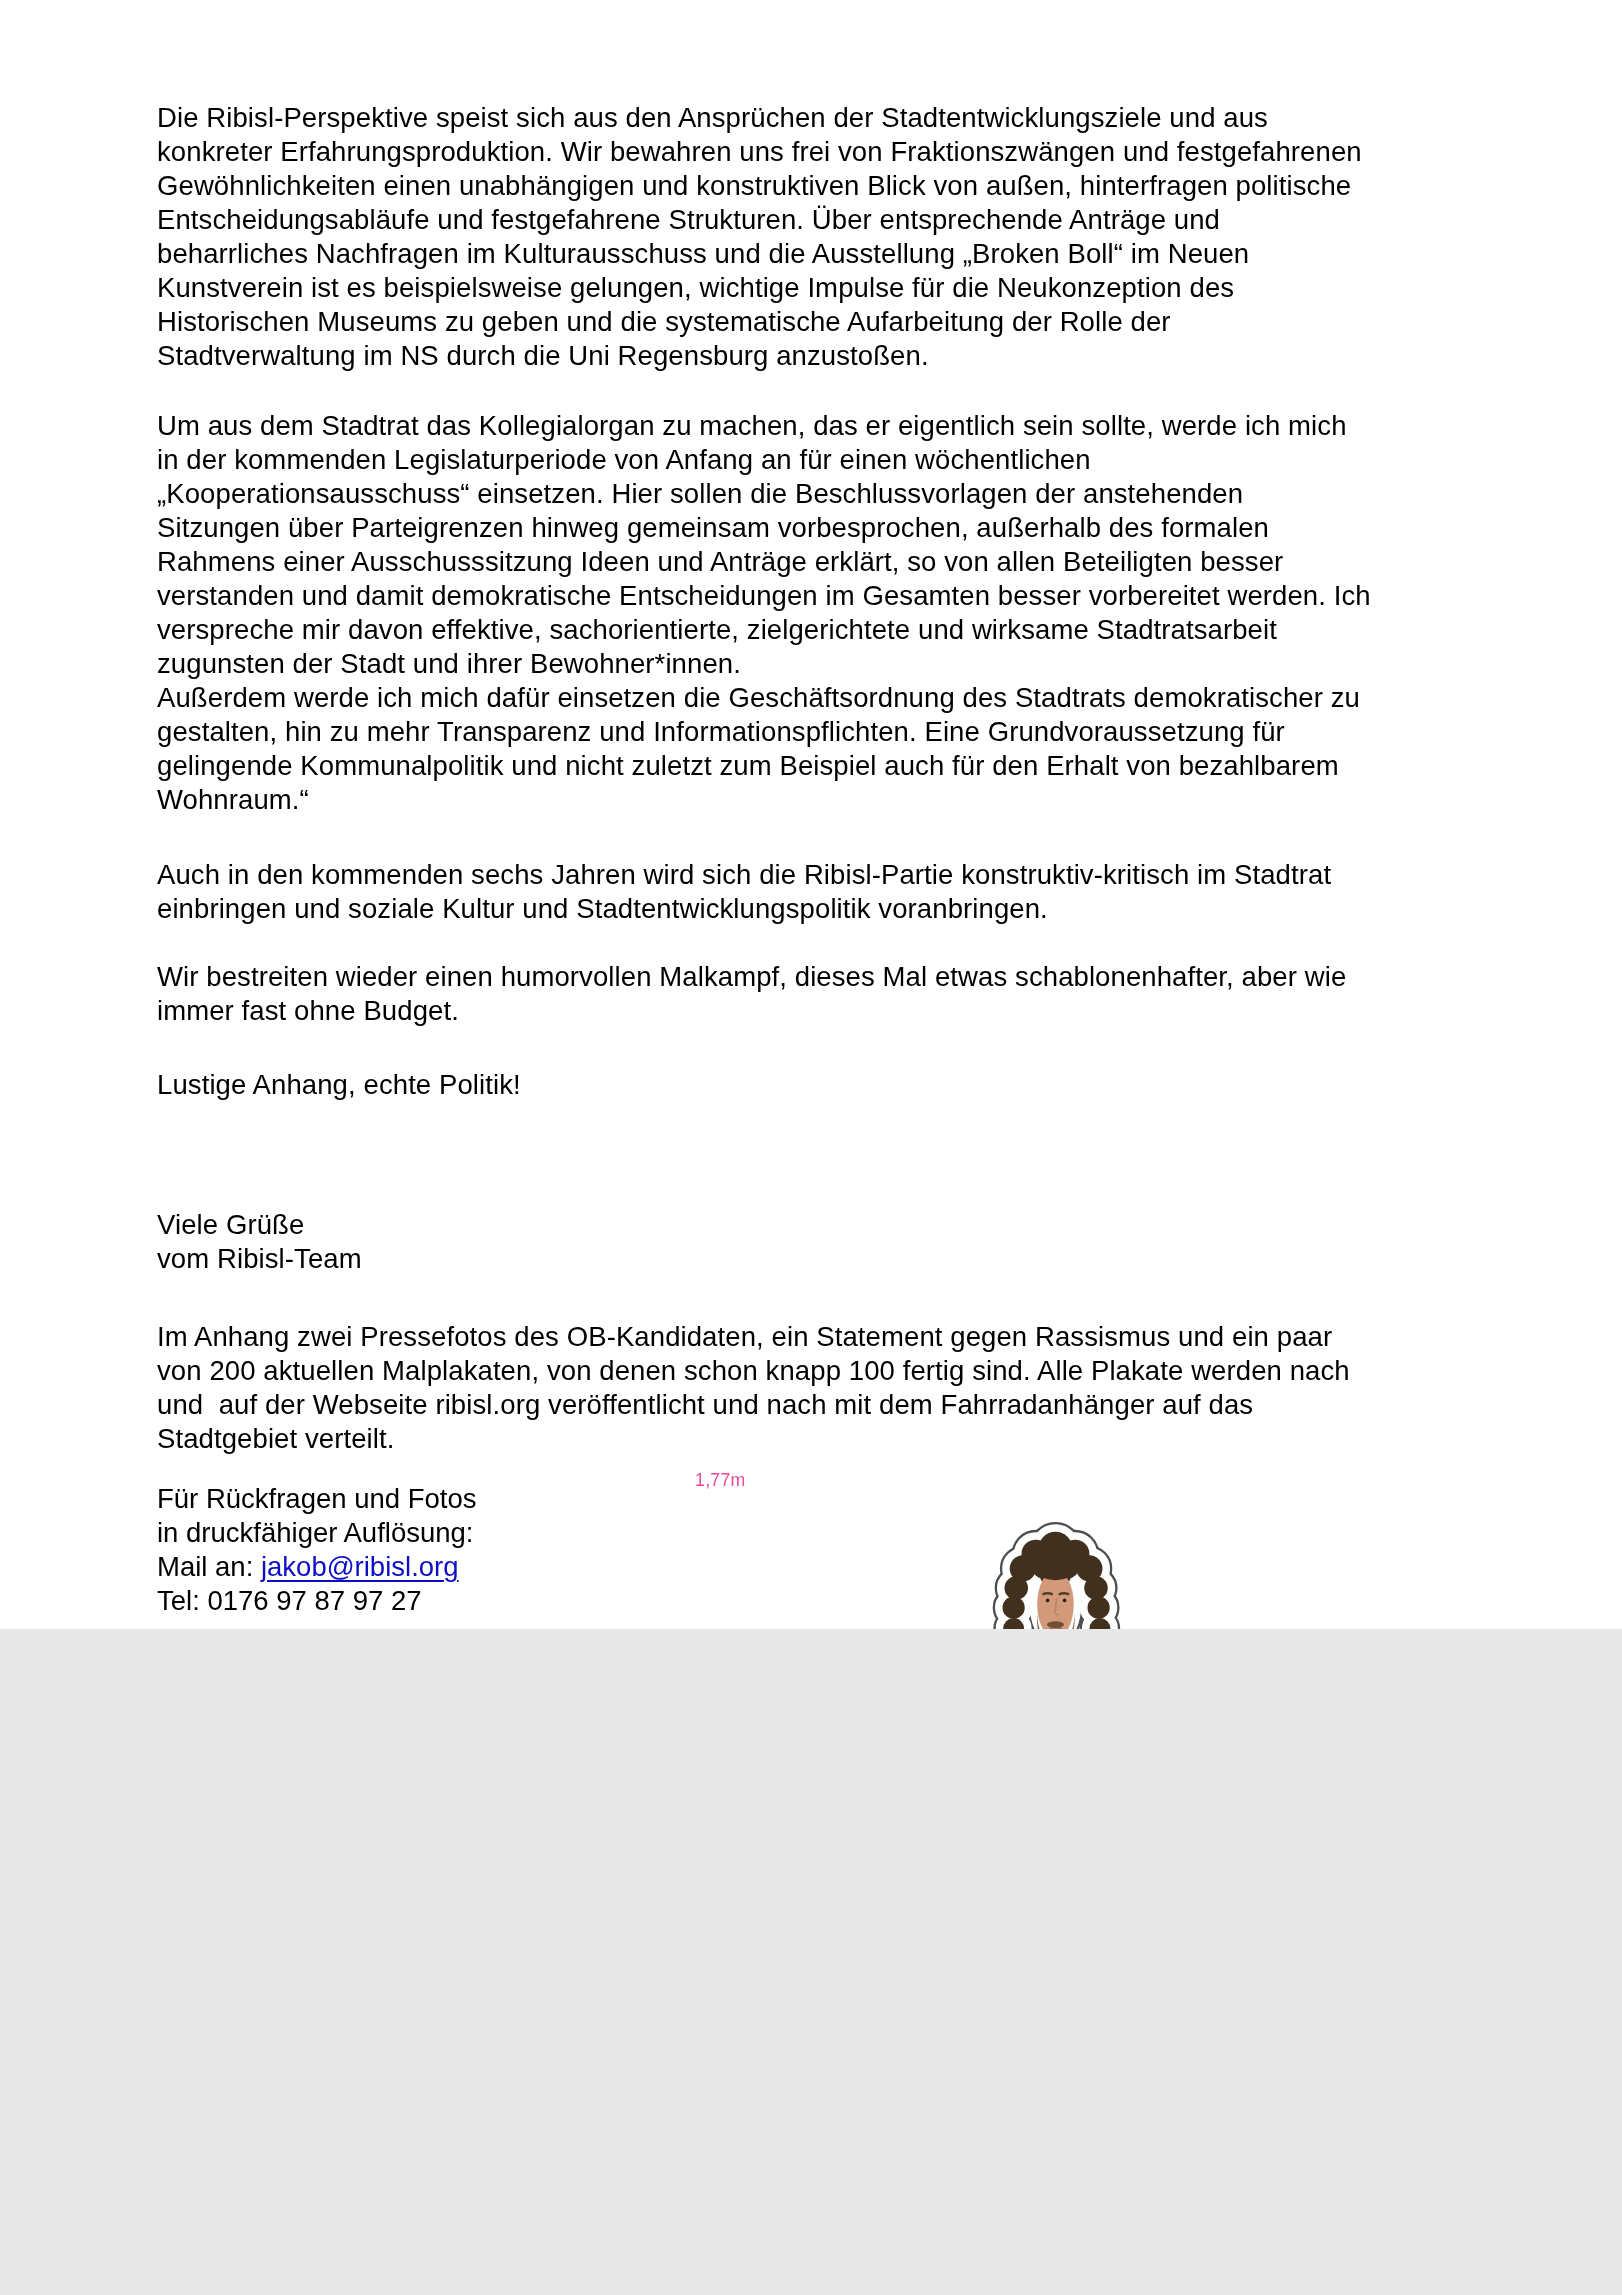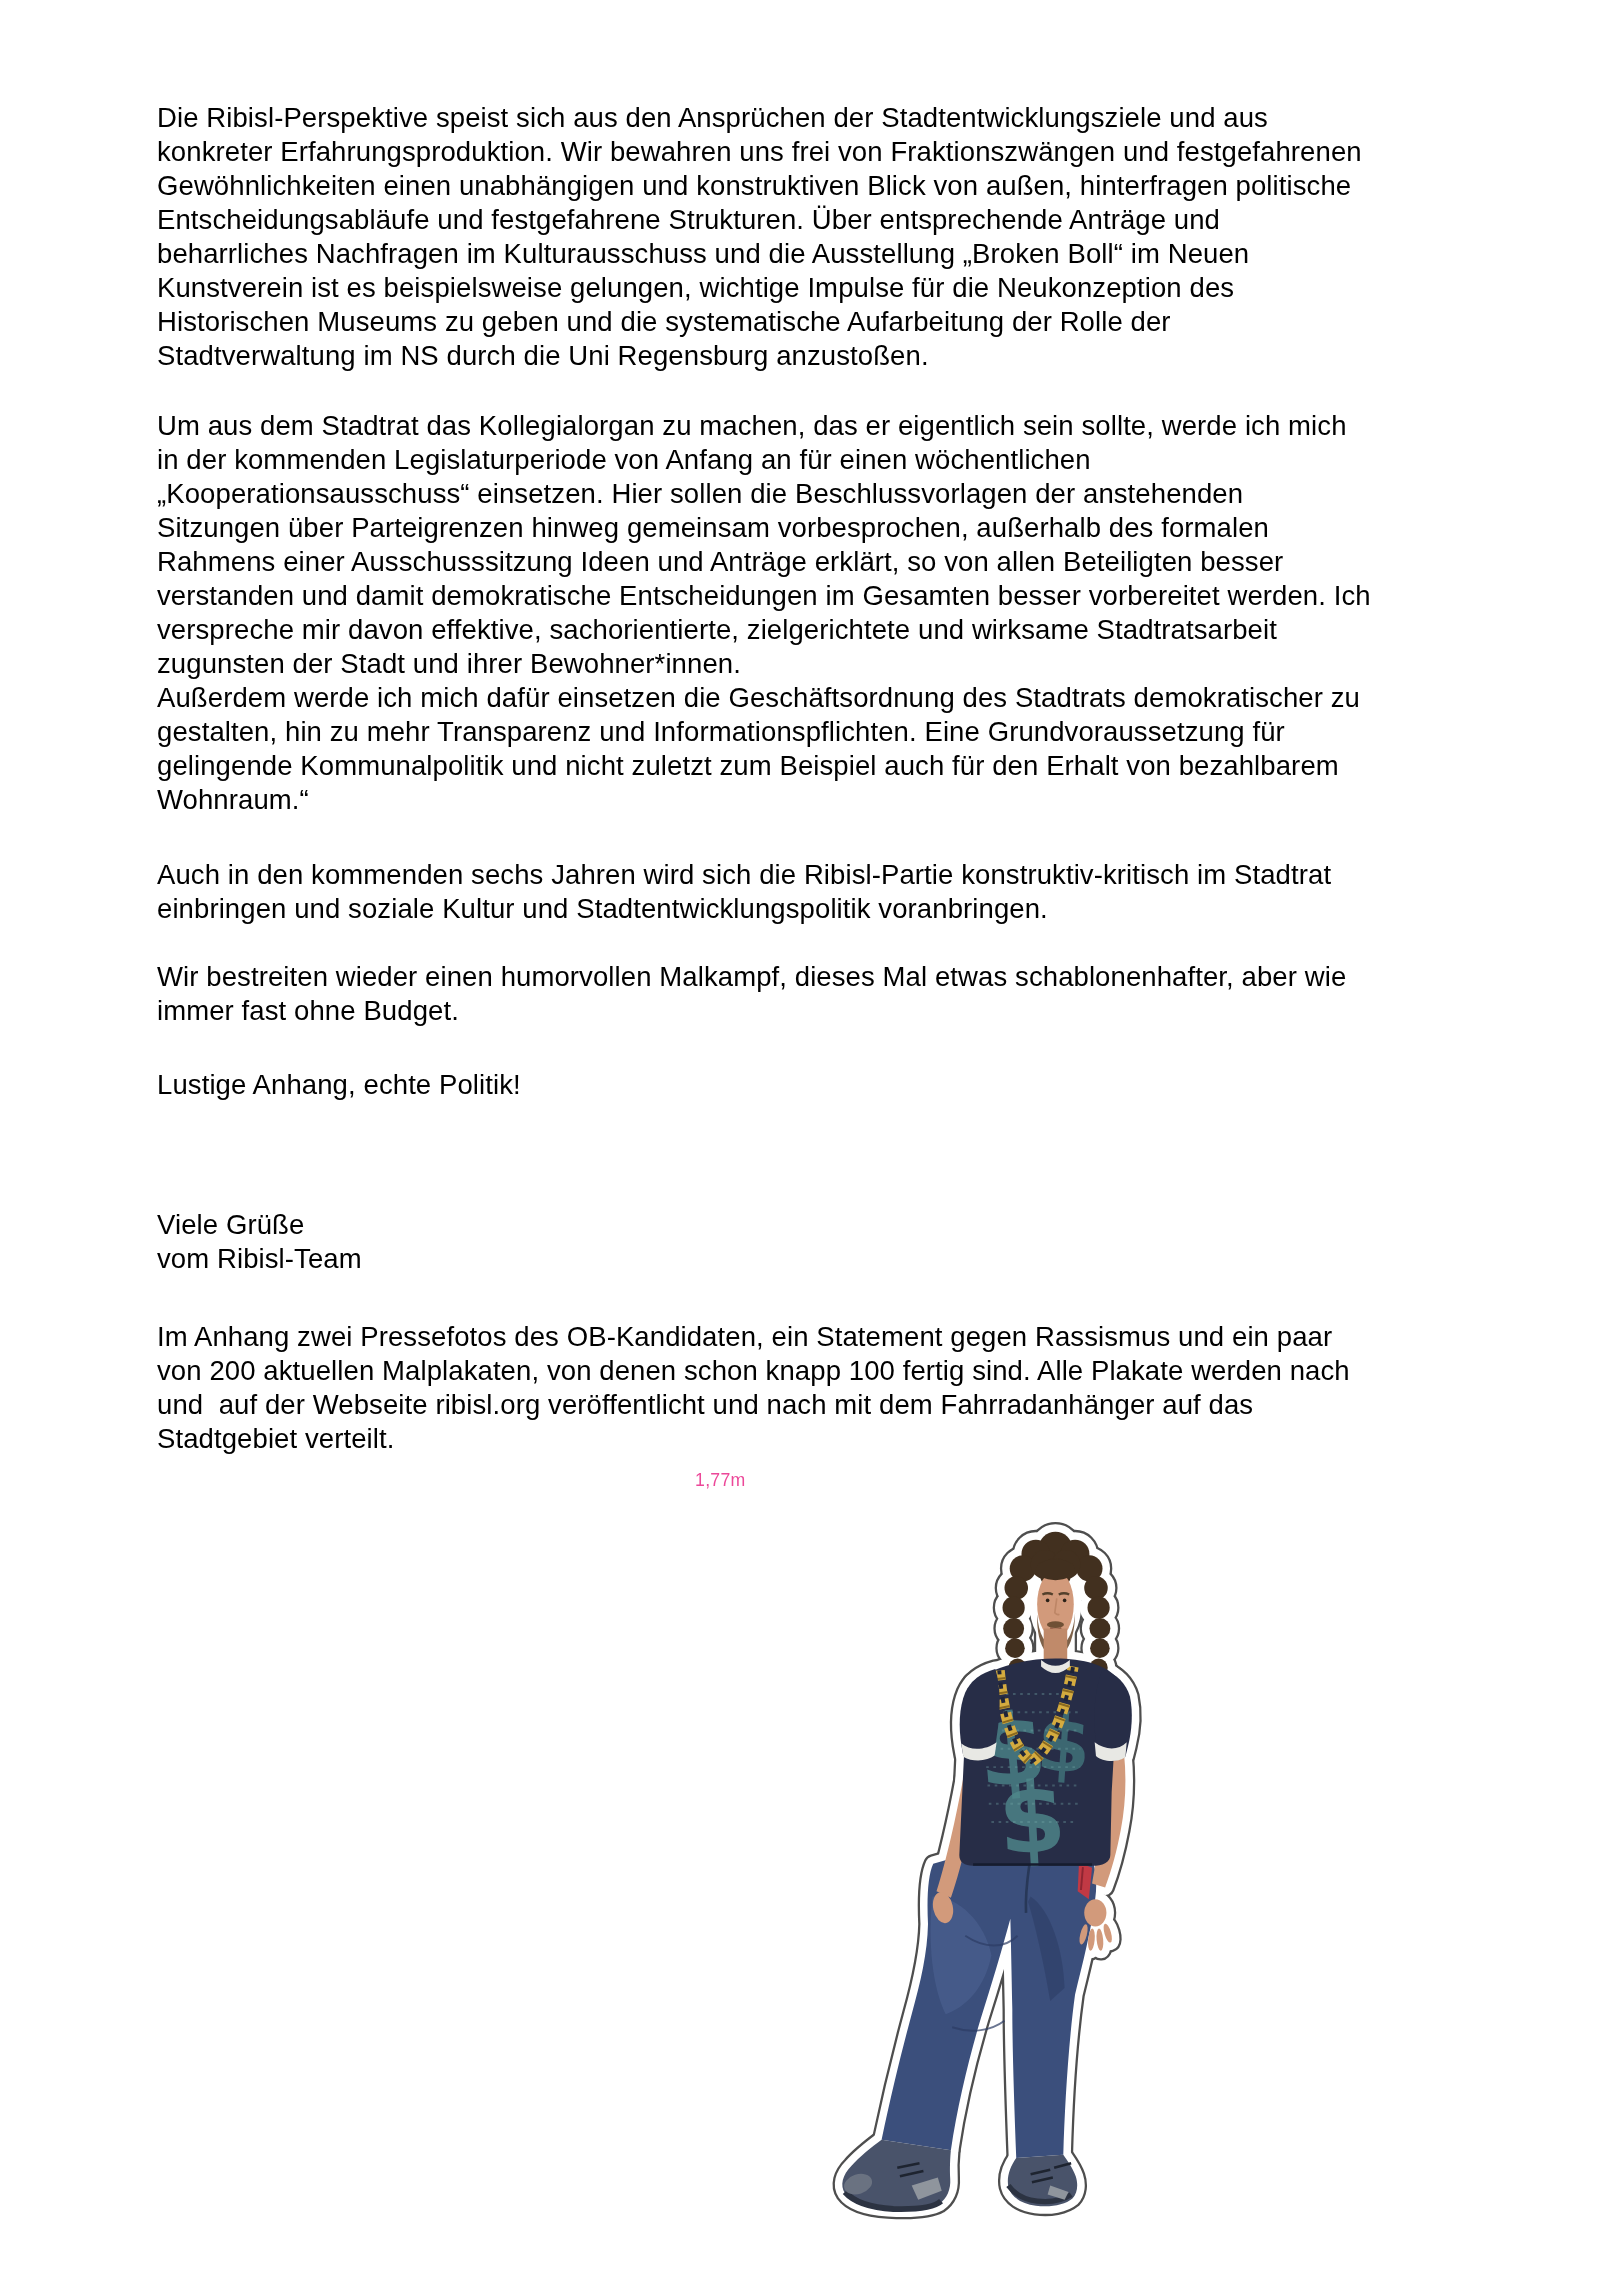--- a/index.html
+++ b/index.html
@@ -1,18 +1,18 @@
 <!DOCTYPE html>
 <html style="font-size:10.5px"><head>
 <meta charset="utf-8">
 <style>
   html,body{margin:0;padding:0;background:#e8e8e8;}
   .page{
     position:relative;
-    width:1622px;height:2295px;
+    width:1622px;height:1629px;
     background:#ffffff;
     font-family:"Liberation Sans", sans-serif;
     color:#000000;
     overflow:hidden;
   }
   .para{
     position:absolute;
     left:157px;
     font-size:27.5px;
     line-height:34px;
@@ -71,20 +71,26 @@
   <div class="para" style="top:960px">Wir bestreiten wieder einen humorvollen Malkampf, dieses Mal etwas schablonenhafter, aber wie
 immer fast ohne Budget.</div>
   <div class="para" style="top:1068px">Lustige Anhang, echte Politik!</div>
   <div class="para" style="top:1208px">Viele Grüße
 vom Ribisl-Team</div>
   <div class="para" style="top:1320px">Im Anhang zwei Pressefotos des OB-Kandidaten, ein Statement gegen Rassismus und ein paar
 von 200 aktuellen Malplakaten, von denen schon knapp 100 fertig sind. Alle Plakate werden nach
 und  auf der Webseite ribisl.org veröffentlicht und nach mit dem Fahrradanhänger auf das
 Stadtgebiet verteilt.</div>
 
+  <div class="contact" style="top:1482px">
+    <div>Für Rückfragen und Fotos</div>
+    <div>in druckfähiger Auflösung:</div>
+    <div><span>Mail an: </span><a class="mail-link" href="#">jakob@ribisl.org</a></div>
+    <div>Tel: 0176 97 87 97 27</div>
+  </div>
 
   <div class="height-label">1,77m</div>
 
   <svg class="photo-svg" viewBox="-10 -22 485 1092" xmlns="http://www.w3.org/2000/svg">
     <defs>
       <g id="hair">
         <circle cx="338" cy="28" r="26"></circle>
           <circle cx="308" cy="36" r="22"></circle>
           <circle cx="368" cy="36" r="22"></circle>
         <circle cx="288" cy="58" r="20"></circle>

